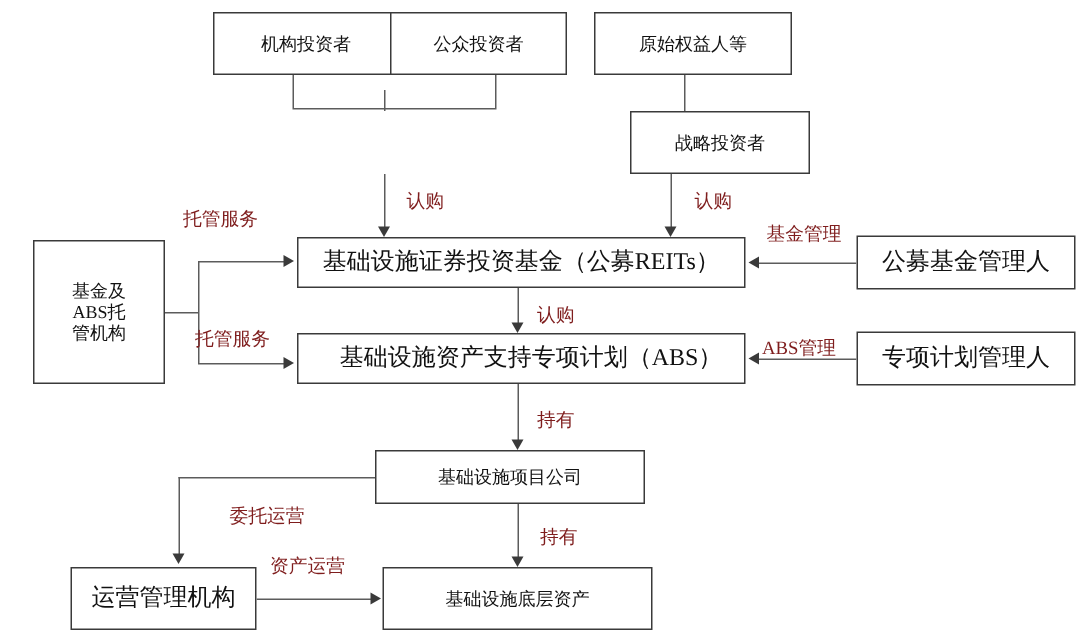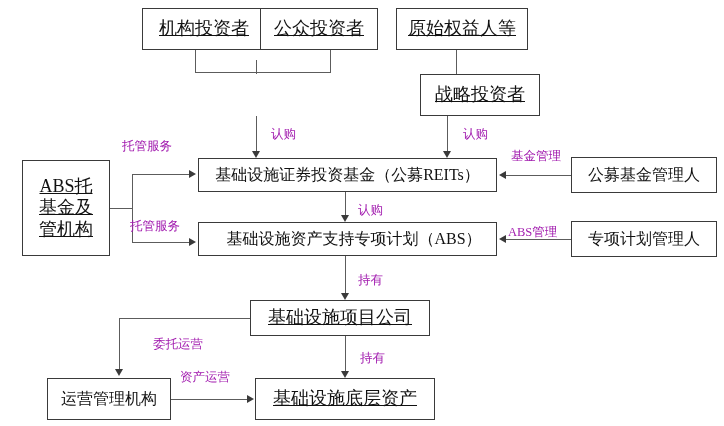--- a/index.html
+++ b/index.html
@@ -24,21 +24,21 @@
     align-items: center;
     justify-content: center;
     text-align: center;
     color: #111111;
     line-height: 1.18;
     padding: 1px 3px;
     z-index: 3;
   }
   .node span { display: block; width: 100%; }
   .n-md  { font-size: 16px; }
-  .n-lg  { font-size: 18px; text-decoration: underline; }
+  .n-lg  { font-size: 12px; }
   .multi { flex-direction: column; justify-content: center; }
 
   .edge {
     position: absolute;
     background: #5c5c5c;
     z-index: 1;
   }
   .h { height: 1px; }
   .v { width: 1px; }
 
@@ -59,21 +59,21 @@
   }
   .arrow-left {
     border-top: 4px solid transparent;
     border-bottom: 4px solid transparent;
     border-right: 7px solid #3a3a3a;
   }
 
   .elabel {
     position: absolute;
     font-size: 12.5px;
-    color: #a21caf;
+    color: #7f1d1d;
     white-space: nowrap;
     z-index: 4;
     font-family: "Liberation Serif", "DejaVu Serif", serif;
   }
 </style>
 </head>
 <body>
 
 <div id="canvas">
 
@@ -116,22 +116,22 @@
 
   <div class="node n-md" style="left:47px;top:378px;width:124px;height:42px;">
     <span>运营管理机构</span>
   </div>
 
   <div class="node n-lg" style="left:255px;top:378px;width:180px;height:42px;">
     <span>基础设施底层资产</span>
   </div>
 
   <div class="node n-lg multi" style="left:22px;top:160px;width:88px;height:96px;">
+    <span>基金及</span>
     <span>ABS托</span>
-    <span>基金及</span>
     <span>管机构</span>
   </div>
 
   <div class="edge v" style="left:195px;top:50px;height:22px;"></div>
   <div class="edge v" style="left:330px;top:50px;height:22px;"></div>
   <div class="edge h" style="left:195px;top:72px;width:136px;"></div>
   <div class="edge v" style="left:256px;top:60px;height:14px;"></div>
 
   <div class="edge v" style="left:456px;top:50px;height:24px;"></div>
 

